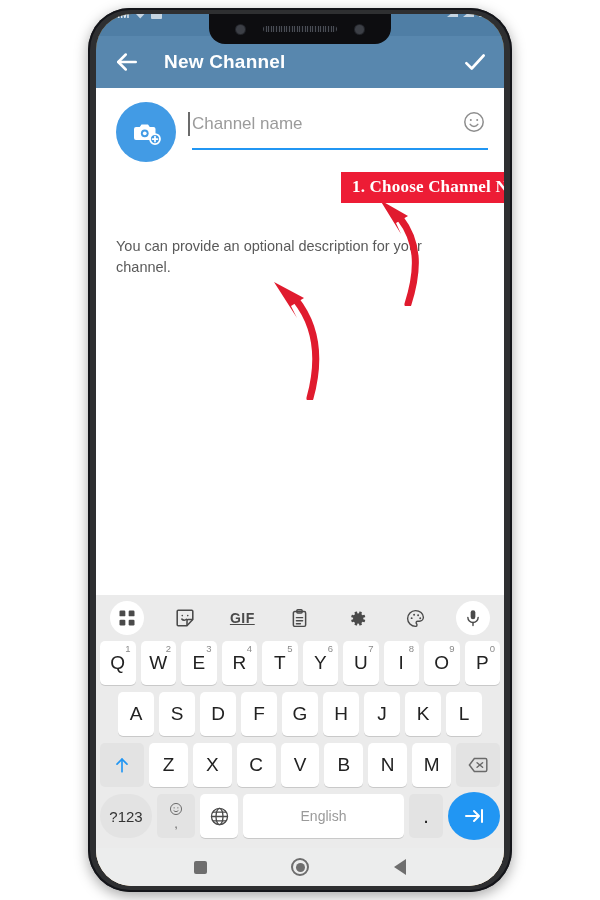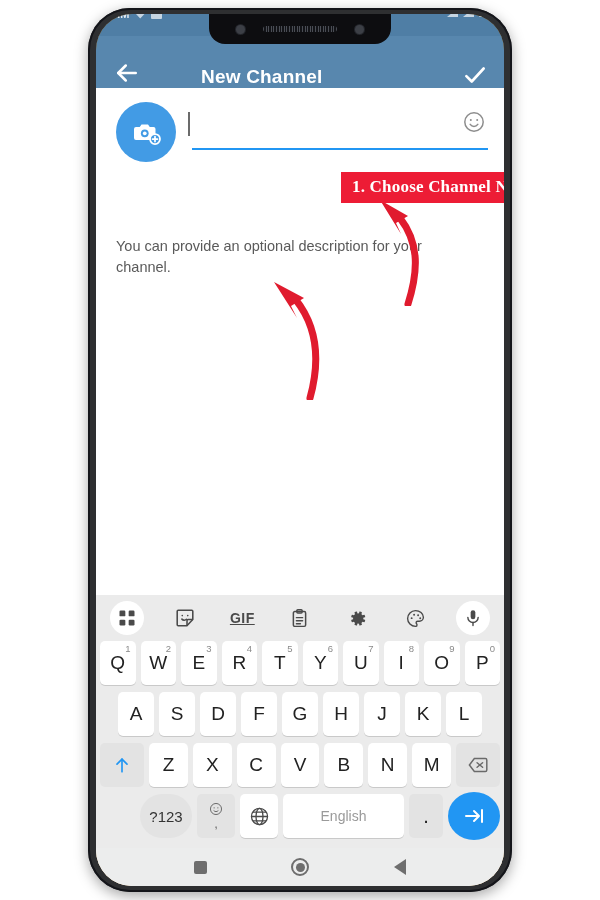--- a/index.html
+++ b/index.html
@@ -96,24 +96,23 @@
   }
 
   
   .app-header {
     position: absolute;
     left: 0; top: 22px;
     width: 100%;
     height: 52px;
     background: #5887ae;
     display: flex;
-    align-items: flex-end;
+    align-items: center;
     padding: 0 16px;
     z-index: 10;
-    gap: 37px;
   }
   .hdr-back {
     width: 30px; height: 30px;
     position: relative;
     flex: 0 0 auto;
     cursor: pointer;
   }
   .hdr-title {
     margin-left: 22px;
     font-size: 19px;
@@ -294,21 +293,21 @@
   .kb-row.row-asdf { padding: 0 22px; }
   .kb-row.row-zxcv { padding: 0 4px; }
 
   .key.fn {
     background: #e3e3e3;
     box-shadow: none;
     flex: 0 0 44px;
   }
   .key.shift { color: #2196f3; font-size: 17px; }
 
-  .kb-row.row-bottom { gap: 5px; padding: 0 4px; margin-bottom: 2px; margin-left: 40px; }
+  .kb-row.row-bottom { gap: 5px; padding: 0 4px; margin-bottom: 2px; }
   .key.k-123 { flex: 0 0 52px; background: #e3e3e3; box-shadow: none; font-size: 15px; color: #333; border-radius: 22px; }
   .key.k-emoji { flex: 0 0 38px; background: #e3e3e3; box-shadow: none; flex-direction: column; gap: 1px; }
   .key.k-globe { flex: 0 0 38px; }
   .key.k-space { flex: 1 1 auto; font-size: 14px; color: #9a9a9a; }
   .key.k-period { flex: 0 0 34px; background: #e3e3e3; box-shadow: none; font-size: 20px; }
   .key.k-next { flex: 0 0 52px; background: #2196f3; border-radius: 50%; height: 48px; box-shadow: none; margin-top: -2px; }
 
   
   .nav-bar {
     position: absolute;
@@ -384,20 +383,21 @@
           <path d="M4 8h3l1.4-2h5.2L15 8h3a1.6 1.6 0 0 1 1.6 1.6v7.2A1.6 1.6 0 0 1 18 18.4H4A1.6 1.6 0 0 1 2.4 16.8V9.6A1.6 1.6 0 0 1 4 8z" fill="#ffffff"></path>
           <circle cx="11" cy="13" r="3.1" fill="#429be5"></circle>
           <circle cx="11" cy="13" r="1.5" fill="#ffffff"></circle>
           <circle cx="19.2" cy="17.6" r="4" fill="#429be5" stroke="#ffffff" stroke-width="1.4"></circle>
           <path d="M19.2 15.6v4M17.2 17.6h4" stroke="#ffffff" stroke-width="1.4" stroke-linecap="round"></path>
         </svg>
       </div>
 
       <div class="name-field">
         <span class="name-caret"></span>
+        <span class="name-placeholder">Channel name</span>
         <div class="emoji-btn">
           <svg viewBox="0 0 24 24" width="24" height="24" fill="none" stroke="#8d8d8d" stroke-width="1.5">
             <circle cx="12" cy="12" r="9.2"></circle>
             <circle cx="8.8" cy="10" r="1" fill="#8d8d8d" stroke="none"></circle>
             <circle cx="15.2" cy="10" r="1" fill="#8d8d8d" stroke="none"></circle>
             <path d="M8.2 14.4c1 1.4 2.3 2.1 3.8 2.1s2.8-.7 3.8-2.1" stroke-linecap="round"></path>
           </svg>
         </div>
         <span class="name-underline"></span>
       </div>

